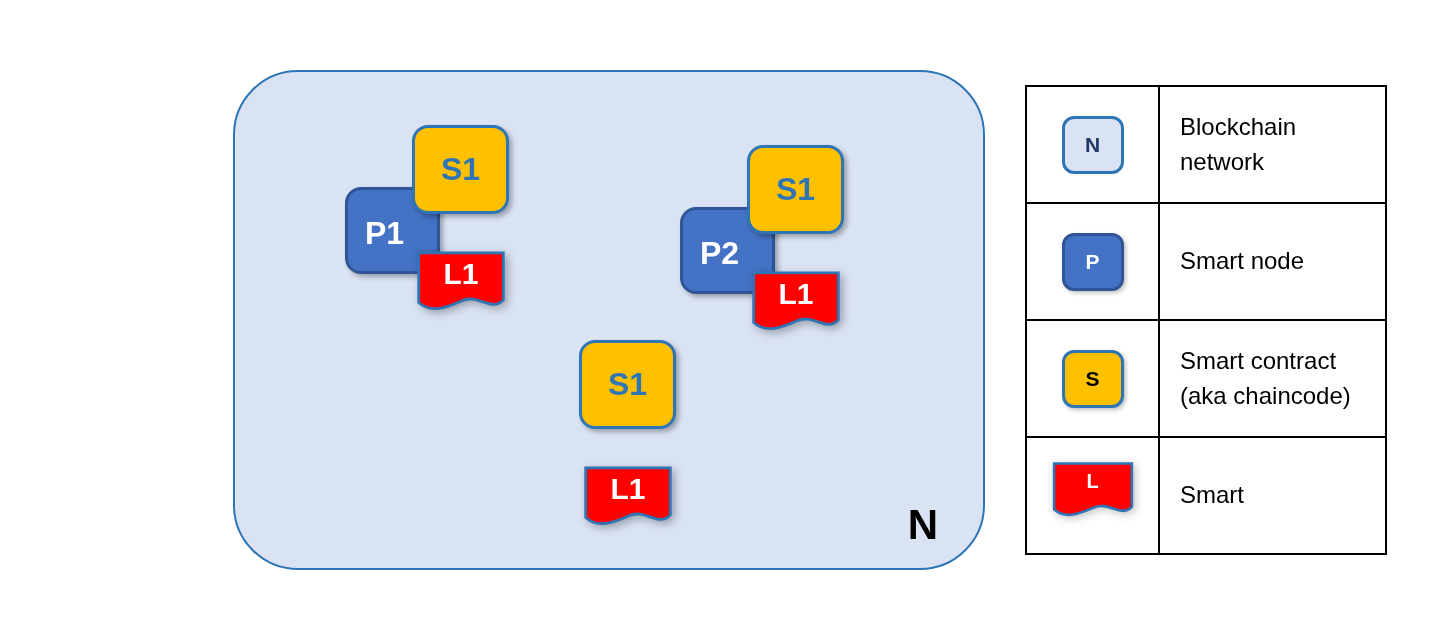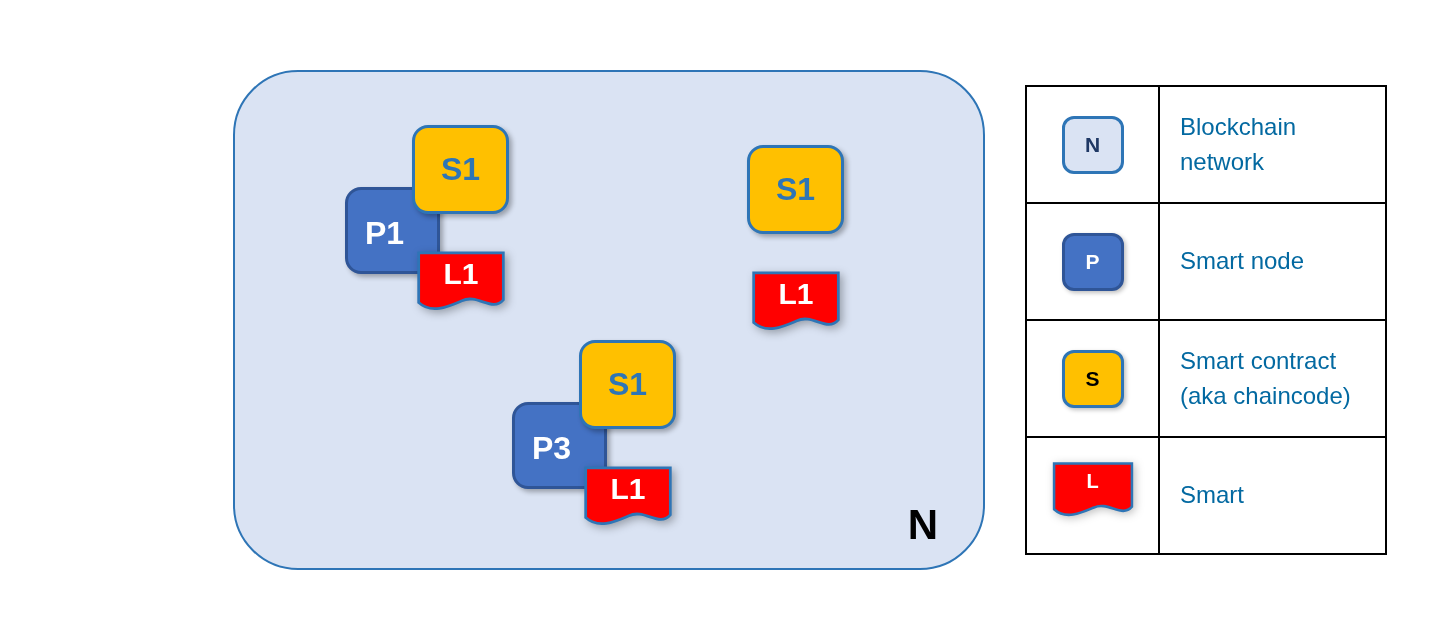--- a/index.html
+++ b/index.html
@@ -86,21 +86,21 @@
     border-collapse: collapse;
   }
   .legend td {
     border: 2px solid #000000;
     height: 117px;
     vertical-align: middle;
   }
   .legend td.icon-cell { width: 133px; text-align: center; }
   .legend td.label-cell {
     font-size: 24px;
-    color: #0369a1;
+    color: #000000;
     padding-left: 20px;
     padding-right: 10px;
     line-height: 1.45;
   }
   .legend-icon {
     display: inline-flex; align-items: center; justify-content: center;
     width: 62px; height: 58px;
     border-radius: 12px;
     font-weight: bold; font-size: 21px;
   }
@@ -134,35 +134,35 @@
     </div>
     <div class="ledger">
       <svg viewBox="0 0 100 78">
         <path d="M4,3 H96 V54 C84,68 68,47 51,55 C37,61 18,70 4,57 Z" fill="#ff0000" stroke="#2e75b6" stroke-width="3"></path>
       </svg>
       <span class="shape-label">L1</span>
     </div>
   </div>
 
   <div class="cluster" style="left:445px; top:73px;">
+    <div class="peer">
+      <span class="shape-label">P2</span>
+    </div>
     <div class="contract">
       <span class="shape-label">S1</span>
     </div>
     <div class="ledger">
       <svg viewBox="0 0 100 78">
         <path d="M4,3 H96 V54 C84,68 68,47 51,55 C37,61 18,70 4,57 Z" fill="#ff0000" stroke="#2e75b6" stroke-width="3"></path>
       </svg>
       <span class="shape-label">L1</span>
     </div>
   </div>
 
   <div class="cluster" style="left:277px; top:268px;">
-    <div class="peer">
-      <span class="shape-label">P3</span>
-    </div>
     <div class="contract">
       <span class="shape-label">S1</span>
     </div>
     <div class="ledger">
       <svg viewBox="0 0 100 78">
         <path d="M4,3 H96 V54 C84,68 68,47 51,55 C37,61 18,70 4,57 Z" fill="#ff0000" stroke="#2e75b6" stroke-width="3"></path>
       </svg>
       <span class="shape-label">L1</span>
     </div>
   </div>

